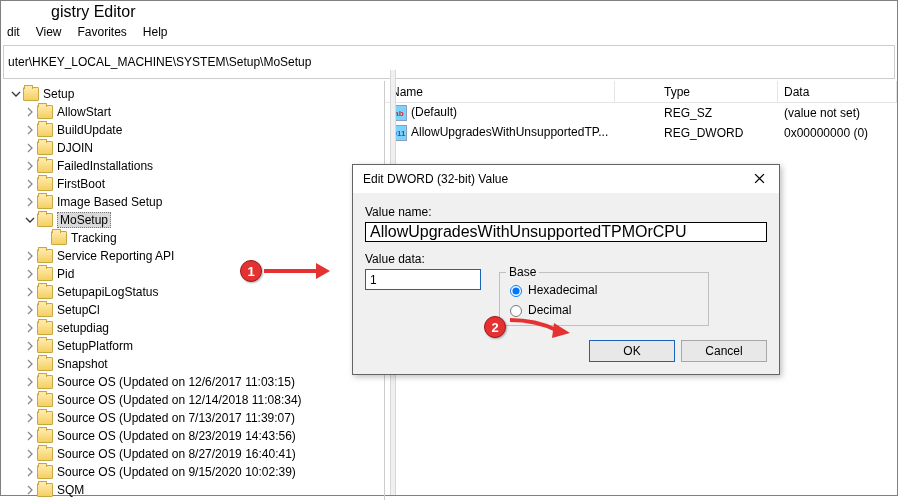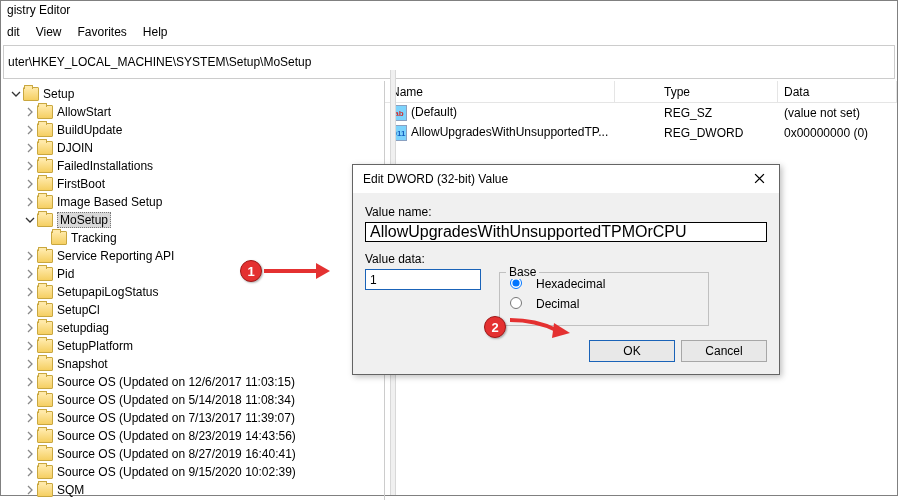--- a/index.html
+++ b/index.html
@@ -1,20 +1,20 @@
 <!DOCTYPE html>
 <html><head>
   <meta charset="utf-8">
   <style>
     * { box-sizing: border-box; margin: 0; padding: 0; font-family: "Segoe UI", Tahoma, sans-serif; }
     body { width: 900px; height: 500px; overflow: hidden; background: #fff; position: relative; font-size: 12px; color: #000; }
 
     .outer-border { position: absolute; top: 0; left: 0; right: 2px; bottom: 4px; border: 1px solid #808080; }
 
-    .title-bar { height: 22px; padding: 2px 6px; font-size: 12px; color: #000; }
+    .title-bar { height: 22px; padding: 2px 6px; font-size: 16px; color: #000; margin-left: 44px; }
 
     .menu-bar { height: 20px; padding: 2px 6px; display: flex; gap: 16px; }
     .menu-item { cursor: default; }
 
     .path-bar { height: 24px; margin: 2px 2px; border: 1px solid #ccc; display: flex; align-items: center; padding: 16px 4px; font-size: 12px; background: #fff; }
 
     .content { display: flex; height: calc(500px - 22px - 20px - 28px - 5px); }
 
     .tree-panel { width: 384px; border-right: 1px solid #ccc; overflow: hidden; }
     .list-panel { flex: 1; }
@@ -48,21 +48,21 @@
     .dialog-close { width: 40px; height: 28px; display: flex; align-items: center; justify-content: center; font-size: 14px; }
     .dialog-body { padding: 8px 12px 12px 12px; font-size: 12px; }
     .dlg-label { margin: 4px 0 3px 0; }
     .dlg-input-full { width: 100%; height: 20px; border: 1px solid #000000; padding: 1px 4px; font-size: 16px; background: #fff; }
     .dlg-input-full[readonly] { background: #fff; }
     .dlg-row2 { display: flex; gap: 18px; margin-top: 6px; }
     .valdata-col { }
     .valdata-input { width: 116px; height: 21px; border: 1.5px solid #1a63b8; padding: 1px 4px; font-size: 12px; background: #fff; }
     .base-group { border: 1px solid #c0c0c0; padding: 4px 10px 8px 10px; width: 210px; position: relative; margin-top: 24px; }
     .base-group .legend { position: absolute; top: -8px; left: 6px; background: #f0f0f0; padding: 0 3px; font-size: 12px; }
-    .radio-row { display: flex; align-items: flex-start; height: 20px; gap: 8px; }
+    .radio-row { display: flex; align-items: flex-end; height: 20px; }
     .radio { width: 12px; height: 12px; margin-right: 6px; }
 
     .dlg-buttons { display: flex; justify-content: flex-end; gap: 6px; margin-top: 14px; }
     .dlg-btn { width: 86px; height: 22px; border: 1px solid #a7a7a7; background: #e8e8e8; font-size: 12px; }
     .dlg-btn.default { border: 1.5px solid #1a63b8; }
 
     
     .callout { position: absolute; display: flex; align-items: center; }
     .callout .badge { width: 22px; height: 22px; border-radius: 50%; background: #e43131; color: #fff; font-weight: bold; display: flex; align-items: center; justify-content: center; font-size: 13px; border: 1px solid #a01818; box-shadow: 1px 1px 2px rgba(0,0,0,.3); }
     .arrow { color: #e43131; }
@@ -240,21 +240,21 @@
               <span class="folder-icon"></span>
               <span>Source OS (Updated on 12/6/2017 11:03:15)</span>
             </div>
             <div class="tree-node indent-1">
               <span class="tw">
                 <svg viewBox="0 0 10 10">
                   <path d="M3 1 L7 5 L3 9" fill="none" stroke="#888" stroke-width="1.3"></path>
                 </svg>
               </span>
               <span class="folder-icon"></span>
-              <span>Source OS (Updated on 5/14/2018 11:08:34)</span>
+              <span>Source OS (Updated on 12/14/2018 11:08:34)</span>
             </div>
             <div class="tree-node indent-1">
               <span class="tw">
                 <svg viewBox="0 0 10 10">
                   <path d="M3 1 L7 5 L3 9" fill="none" stroke="#888" stroke-width="1.3"></path>
                 </svg>
               </span>
               <span class="folder-icon"></span>
               <span>Source OS (Updated on 7/13/2017 11:39:07)</span>
             </div>

